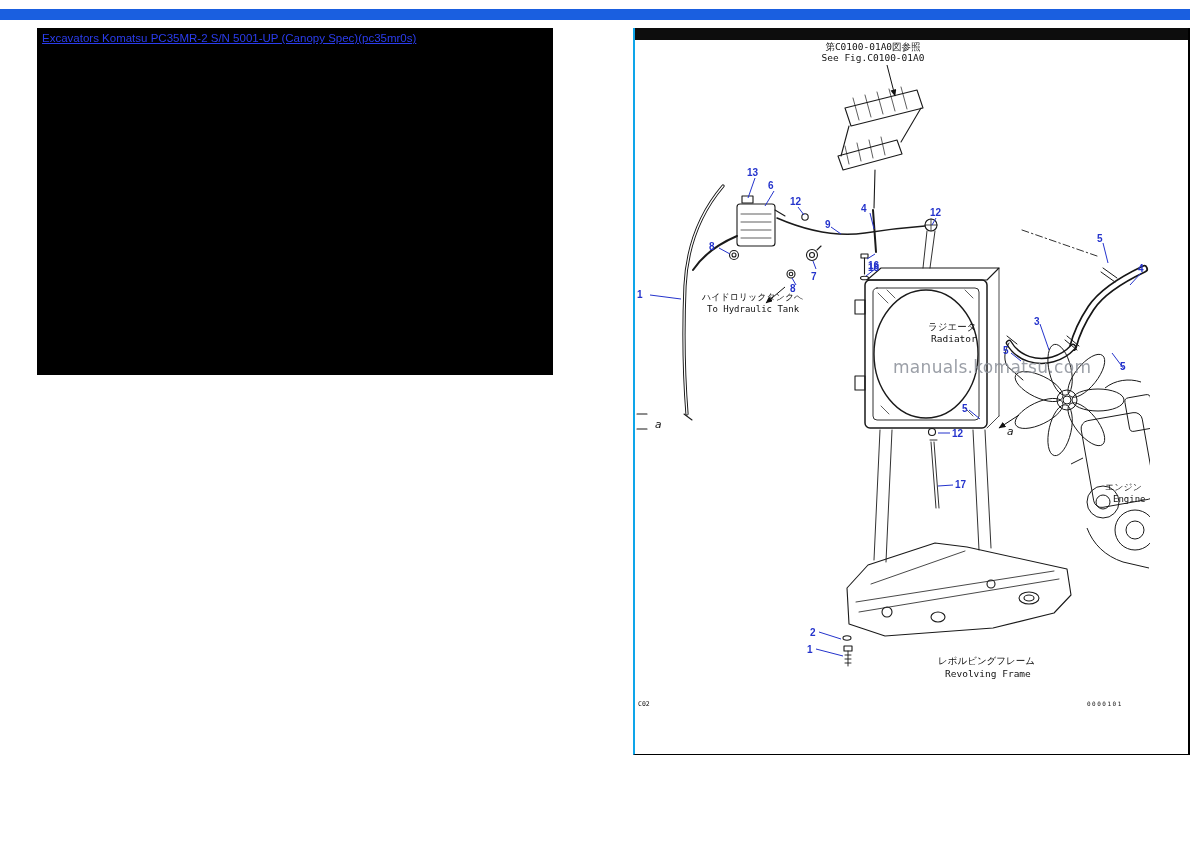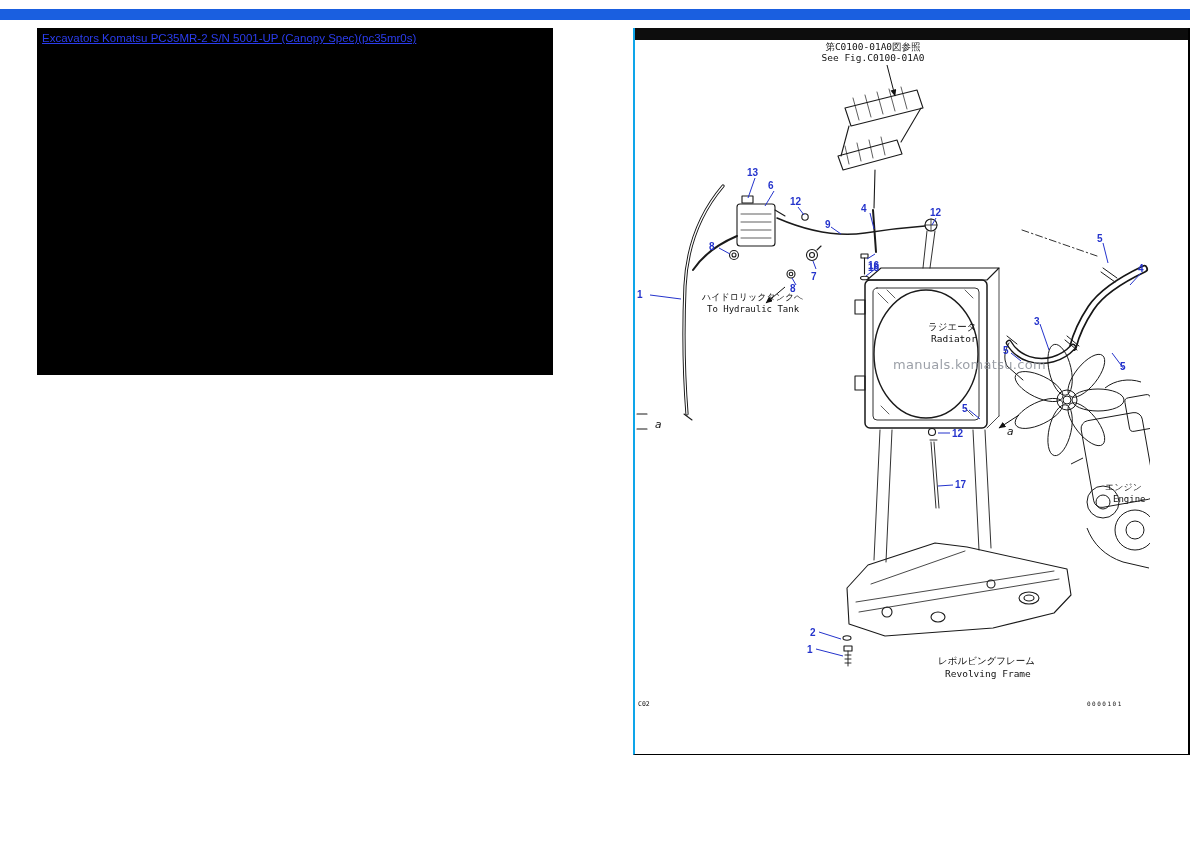--- a/index.html
+++ b/index.html
@@ -10,21 +10,21 @@
   .title-link{display:inline-block;padding:4px 5px;font-size:11.5px;line-height:13px;
         color:#2b3dee;text-decoration:underline;cursor:pointer;}
   .diagram-panel{position:absolute;left:633px;top:28px;width:557px;height:727px;background:#fff;
         border-left:2px solid #0ea5e9;border-right:2px solid #000;border-bottom:1px solid #000;
         box-sizing:border-box;overflow:hidden;}
   .diagram-topbar{position:absolute;left:0;top:0;width:100%;height:12px;background:#0d0d0d;z-index:3;}
   .diagram-svg{position:absolute;left:0;top:0;z-index:1;}
   .callout{position:absolute;z-index:4;font-size:10px;font-weight:600;line-height:14px;
         color:var(--callout-color,#2433cc);cursor:pointer;}
   .leaders path{stroke:var(--callout-color,#2433cc);stroke-width:1;fill:none;}
-  .watermark{position:absolute;left:258px;top:329px;z-index:5;font-size:13px;color:#8a8f98;
+  .watermark{position:absolute;left:258px;top:329px;z-index:5;font-size:17px;color:#8a8f98;
         opacity:.85;letter-spacing:.3px;font-family:"DejaVu Sans",sans-serif;}
   .dtext{font-family:"DejaVu Sans Mono",monospace;fill:#111;}
   .drawing path,.drawing rect,.drawing circle,.drawing ellipse,.drawing polygon
         {vector-effect:non-scaling-stroke;}
 </style>
 </head>
 <body>
 
 <div class="page" style="--callout-color: #2433cc;">
 

